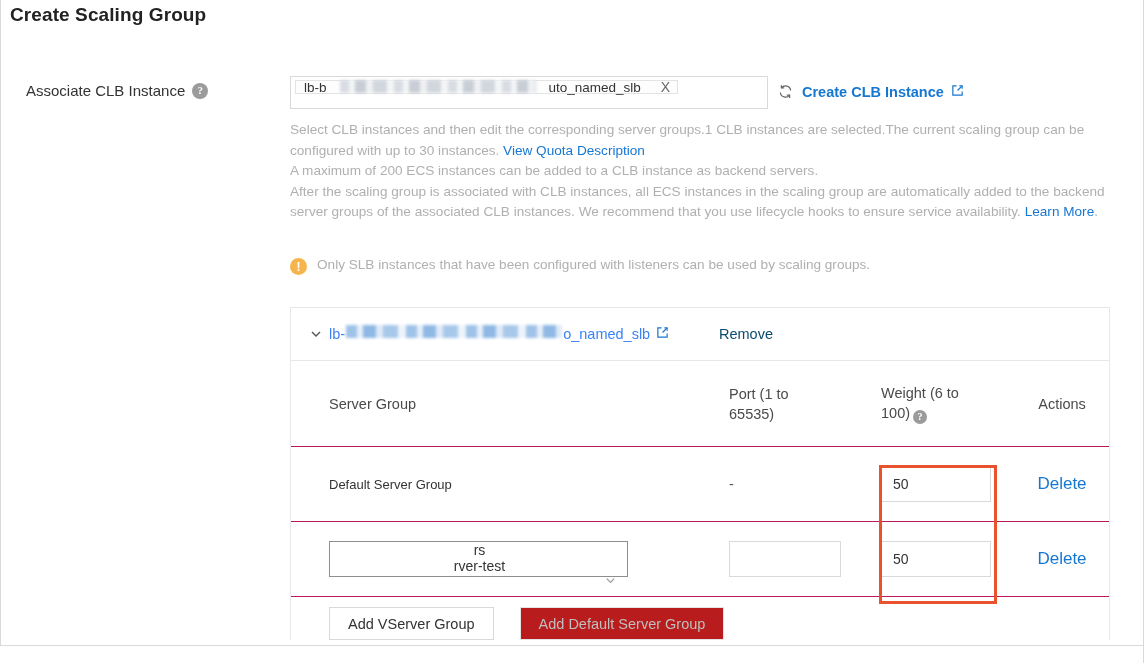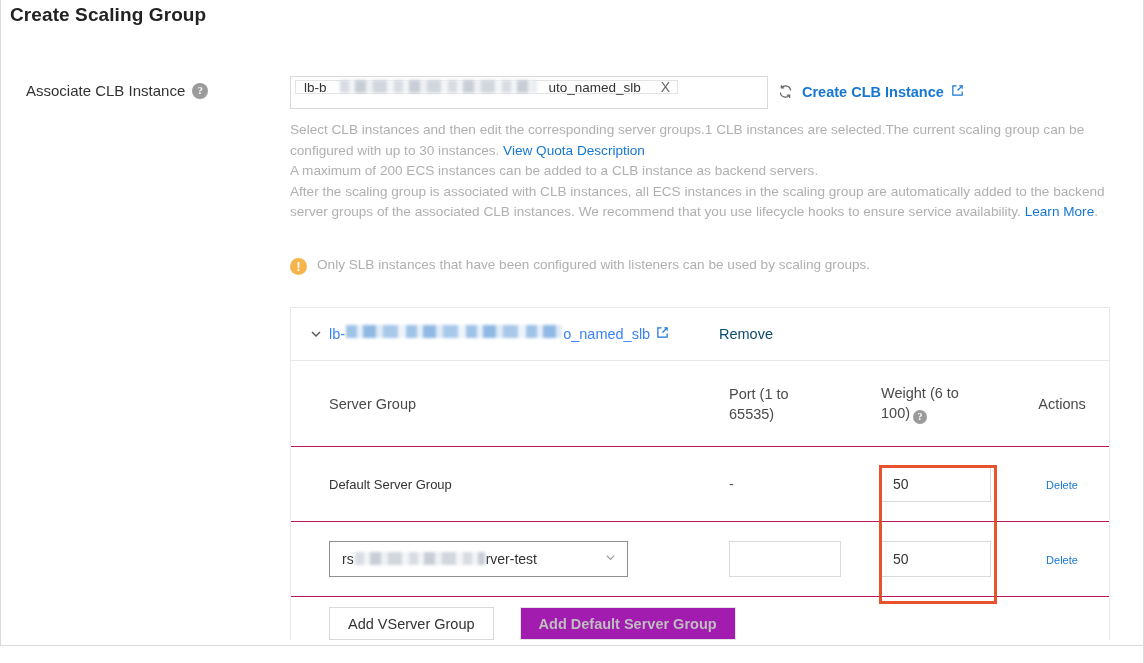--- a/index.html
+++ b/index.html
@@ -261,33 +261,34 @@
     color: #fff;
     font-size: 10px;
     font-weight: bold;
     font-family: "Liberation Serif", serif;
     vertical-align: -2px;
     margin-left: 3px;
   }
   .tbl-body-row { height: 75px; }
   .cell-text { font-size: 13px; color: #333; }
   .dash { font-size: 14.5px; color: #555; }
-  .link-del { font-size: 11px; color: #1677d2; cursor: pointer; }
+  .link-del { font-size: 17px; color: #1677d2; cursor: pointer; }
 
   .sel-box {
     width: 299px; height: 36px;
     border: 1px solid #8e8e8e;
     background: #fff;
     display: flex;
     align-items: center;
     padding: 0 10px 0 12px;
     font-size: 14px;
     color: #333;
     white-space: nowrap;
     cursor: pointer;
+    flex-direction: column;
   }
   .sel-caret {
     margin-left: auto;
     color: #999;
     font-size: 12px;
   }
   .inp {
     width: 112px; height: 36px;
     border: 1px solid #d9d9d9;
     background: #fff;
@@ -312,24 +313,23 @@
     border: 1px solid #d9d9d9;
     background: #fff;
     font-size: 14.5px;
     color: #333;
     font-family: "Liberation Sans", sans-serif;
     display: flex; align-items: center;
     cursor: pointer;
   }
   .btn.disabled {
     color: #bfbfbf;
-    background: #a21caf;
+    background: #b91c1c;
     border-color: #e4e4e4;
     cursor: default;
-    font-weight: bold;
   }
 
   
   .redbox {
     position: absolute;
     left: 879px; top: 465px;
     width: 118px; height: 139px;
     border: 3px solid #e8522c;
     pointer-events: none;
   }

